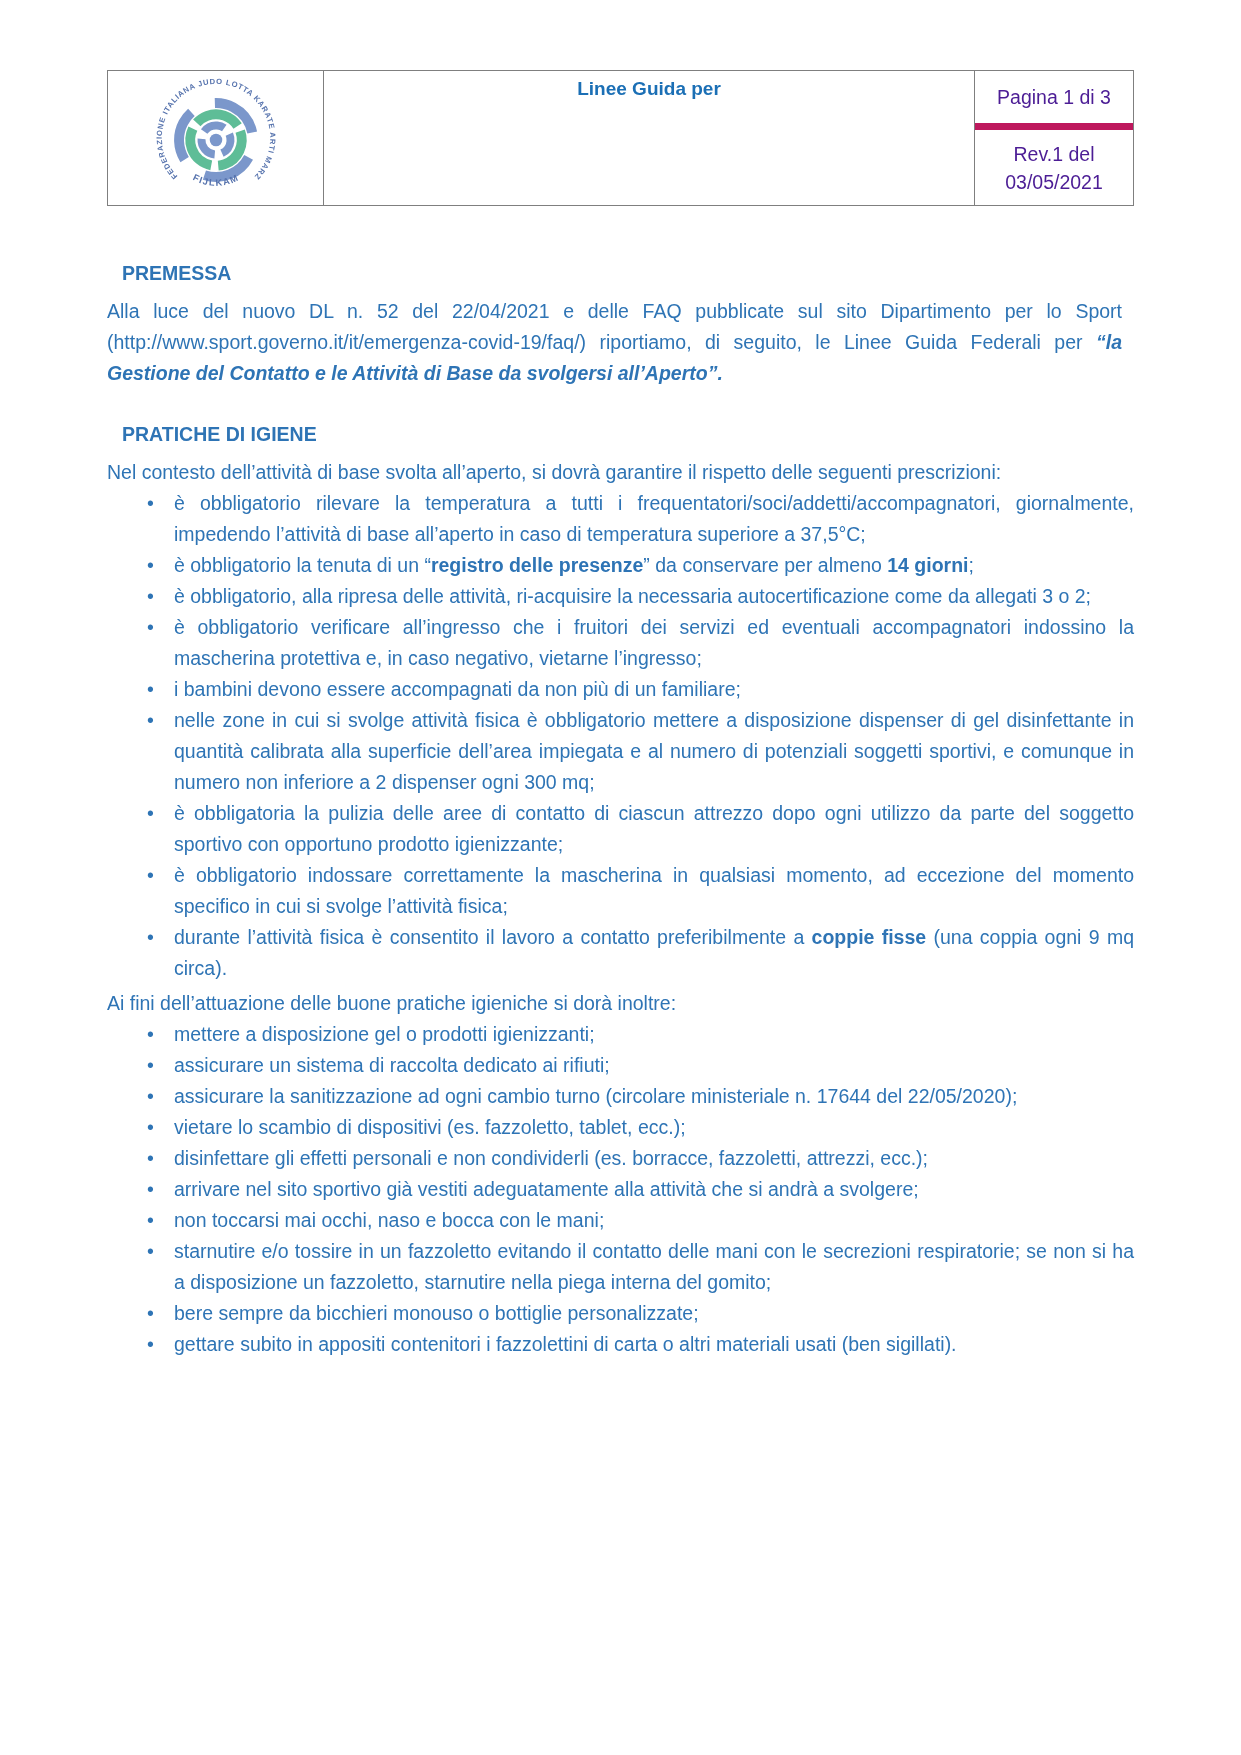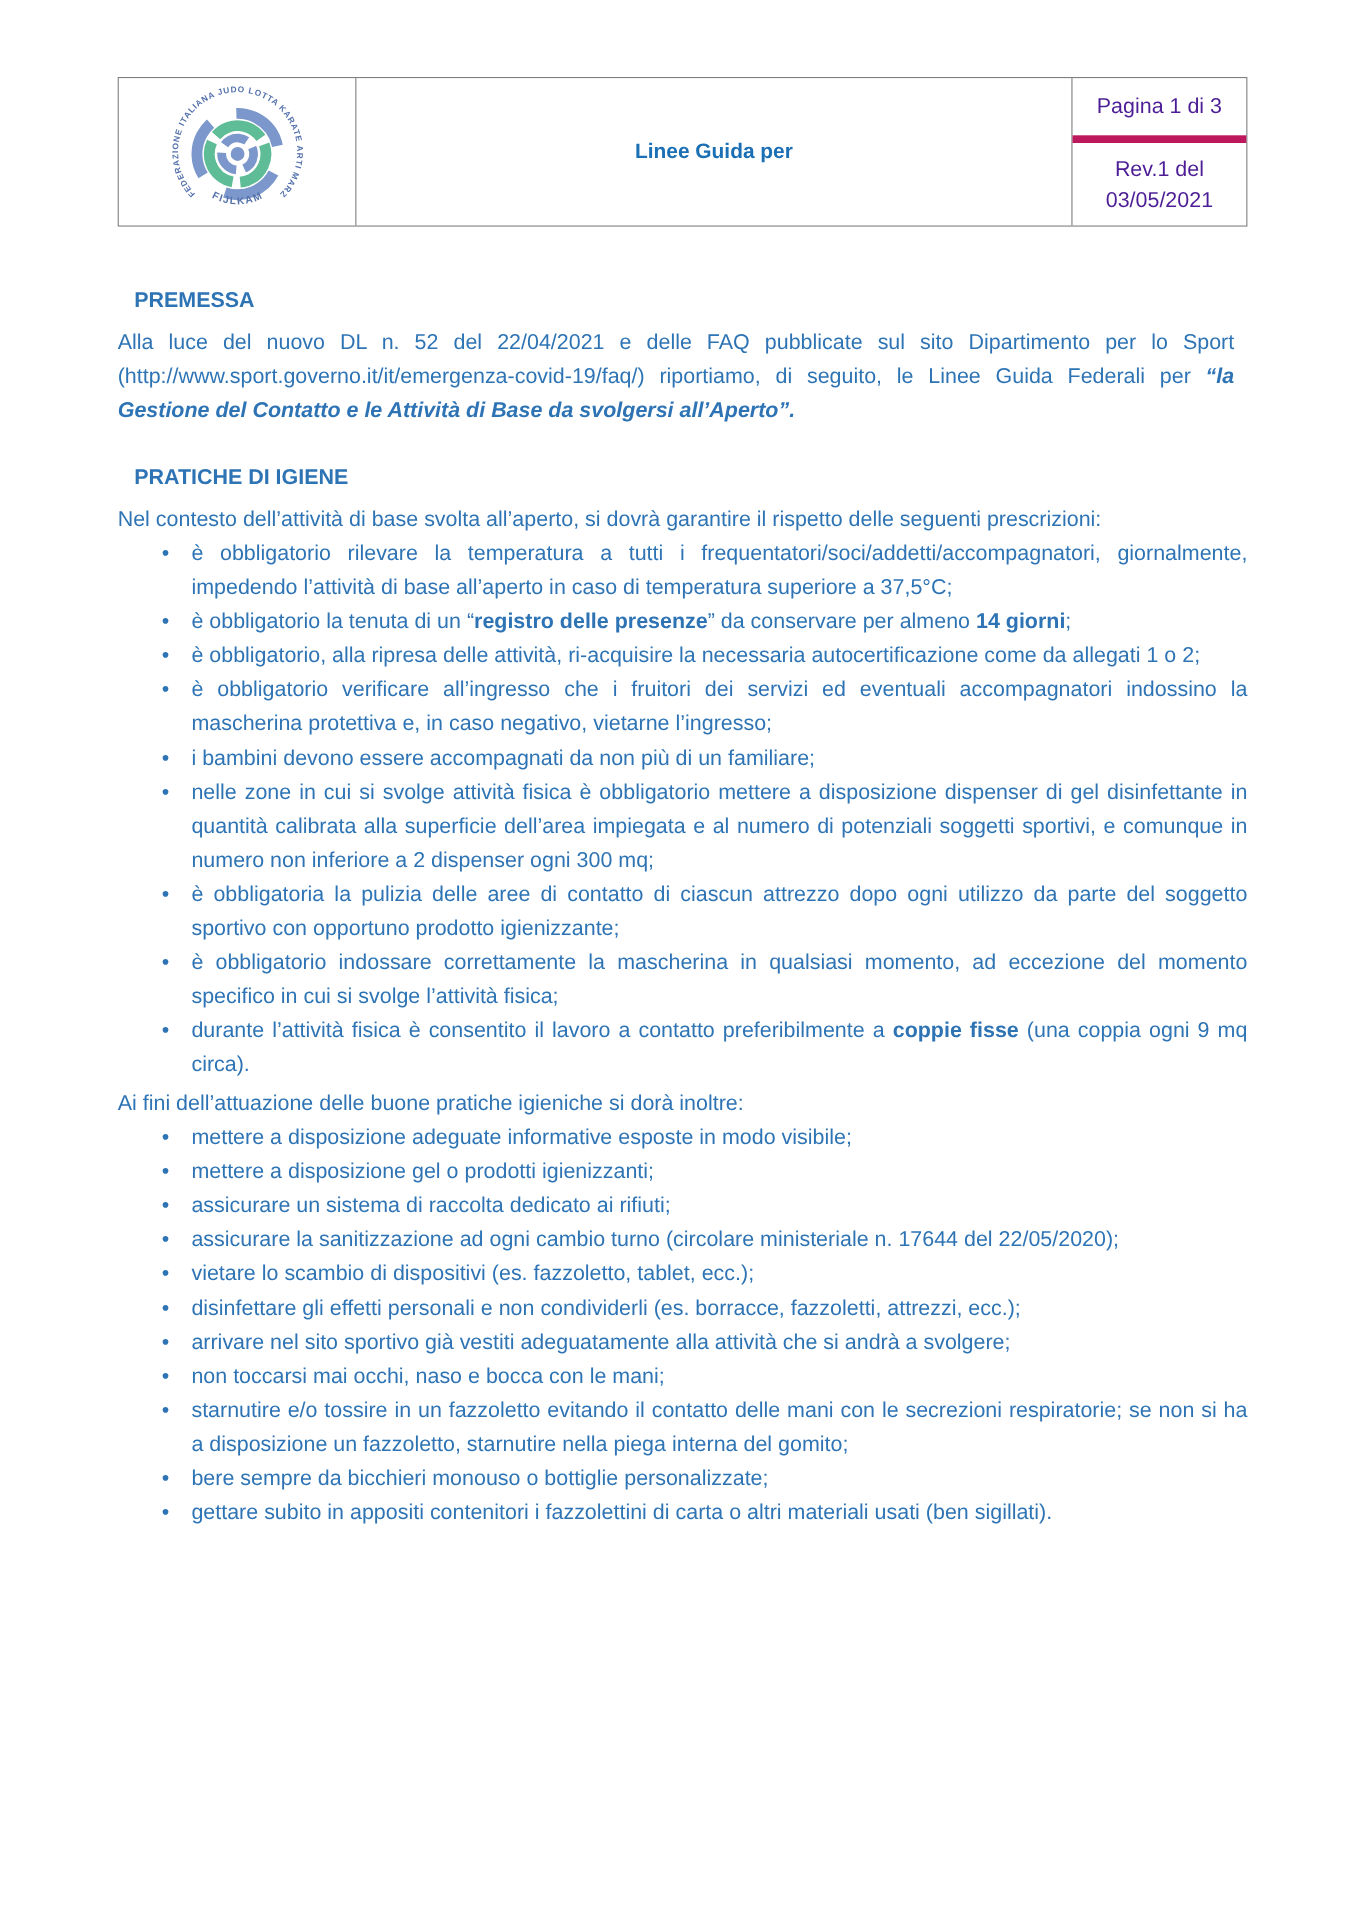--- a/index.html
+++ b/index.html
@@ -18,21 +18,21 @@
     border: 1px solid #7f7f7f;
     height: 136px;
   }
   .logo-cell {
     border-right: 1px solid #7f7f7f;
     display: flex; align-items: center; justify-content: center;
     overflow: hidden;
   }
   .title-cell {
     border-right: 1px solid #7f7f7f;
-    display: flex; flex-direction: column; align-items: center; justify-content: center;
+    display: flex; flex-direction: column; align-items: center; justify-content: flex-start;
     text-align: center; padding: 4px 10px;
   }
   .title-line1 { color: #1b6fb5; font-weight: bold; font-size: 19px; line-height: 27px; }
   .title-line2 { color: #1b6fb5; font-weight: bold; font-size: 20.5px; line-height: 29px; }
   .meta-cell { display: flex; flex-direction: column; }
   .meta-top {
     flex: 0 0 59px; border-bottom: 7px solid #be185d;
     display: flex; align-items: center; justify-content: center;
     color: #4c1d95; font-size: 19.5px;
   }
@@ -108,32 +108,31 @@
 
   <div class="doc-body">
     <h2 class="first">PREMESSA</h2>
     <p class="just"><span>Alla luce del nuovo DL n. 52 del 22/04/2021 e delle FAQ pubblicate sul sito Dipartimento per lo Sport (http://www.sport.governo.it/it/emergenza-covid-19/faq/) riportiamo, di seguito, le Linee Guida Federali per </span><span class="seg-b seg-i">“la Gestione del Contatto e le Attività di Base da svolgersi all’Aperto”.</span></p>
 
     <h2>PRATICHE DI IGIENE</h2>
     <p style="margin-bottom:0;">Nel contesto dell’attività di base svolta all’aperto, si dovrà garantire il rispetto delle seguenti prescrizioni:</p>
     <ul class="blist">
         <li><span>è obbligatorio rilevare la temperatura a tutti i frequentatori/soci/addetti/accompagnatori, giornalmente, impedendo l’attività di base all’aperto in caso di temperatura superiore a 37,5°C;</span></li>
         <li><span>è obbligatorio la tenuta di un “</span><span class="seg-b">registro delle presenze</span><span>” da conservare per almeno </span><span class="seg-b">14 giorni</span><span>;</span></li>
-        <li><span>è obbligatorio, alla ripresa delle attività, ri-acquisire la necessaria autocertificazione come da allegati 1 o 2;</span></li>
+        <li><span>è obbligatorio, alla ripresa delle attività, ri-acquisire la necessaria autocertificazione come da allegati 3 o 2;</span></li>
         <li><span>è obbligatorio verificare all’ingresso che i fruitori dei servizi ed eventuali accompagnatori indossino la mascherina protettiva e, in caso negativo, vietarne l’ingresso;</span></li>
         <li><span>i bambini devono essere accompagnati da non più di un familiare;</span></li>
         <li><span>nelle zone in cui si svolge attività fisica è obbligatorio mettere a disposizione dispenser di gel disinfettante in quantità calibrata alla superficie dell’area impiegata e al numero di potenziali soggetti sportivi, e comunque in numero non inferiore a 2 dispenser ogni 300 mq;</span></li>
         <li><span>è obbligatoria la pulizia delle aree di contatto di ciascun attrezzo dopo ogni utilizzo da parte del soggetto sportivo con opportuno prodotto igienizzante;</span></li>
         <li><span>è obbligatorio indossare correttamente la mascherina in qualsiasi momento, ad eccezione del momento specifico in cui si svolge l’attività fisica;</span></li>
         <li><span>durante l’attività fisica è consentito il lavoro a contatto preferibilmente a </span><span class="seg-b">coppie fisse</span><span> (una coppia ogni 9 mq circa).</span></li>
       </ul>
 
     <p style="margin-bottom:0;">Ai fini dell’attuazione delle buone pratiche igieniche si dorà inoltre:</p>
     <ul class="blist">
-        <li><span>mettere a disposizione adeguate informative esposte in modo visibile;</span></li>
         <li><span>mettere a disposizione gel o prodotti igienizzanti;</span></li>
         <li><span>assicurare un sistema di raccolta dedicato ai rifiuti;</span></li>
         <li><span>assicurare la sanitizzazione ad ogni cambio turno (circolare ministeriale n. 17644 del 22/05/2020);</span></li>
         <li><span>vietare lo scambio di dispositivi (es. fazzoletto, tablet, ecc.);</span></li>
         <li><span>disinfettare gli effetti personali e non condividerli (es. borracce, fazzoletti, attrezzi, ecc.);</span></li>
         <li><span>arrivare nel sito sportivo già vestiti adeguatamente alla attività che si andrà a svolgere;</span></li>
         <li><span>non toccarsi mai occhi, naso e bocca con le mani;</span></li>
         <li><span>starnutire e/o tossire in un fazzoletto evitando il contatto delle mani con le secrezioni respiratorie; se non si ha a disposizione un fazzoletto, starnutire nella piega interna del gomito;</span></li>
         <li><span>bere sempre da bicchieri monouso o bottiglie personalizzate;</span></li>
         <li><span>gettare subito in appositi contenitori i fazzolettini di carta o altri materiali usati (ben sigillati).</span></li>

